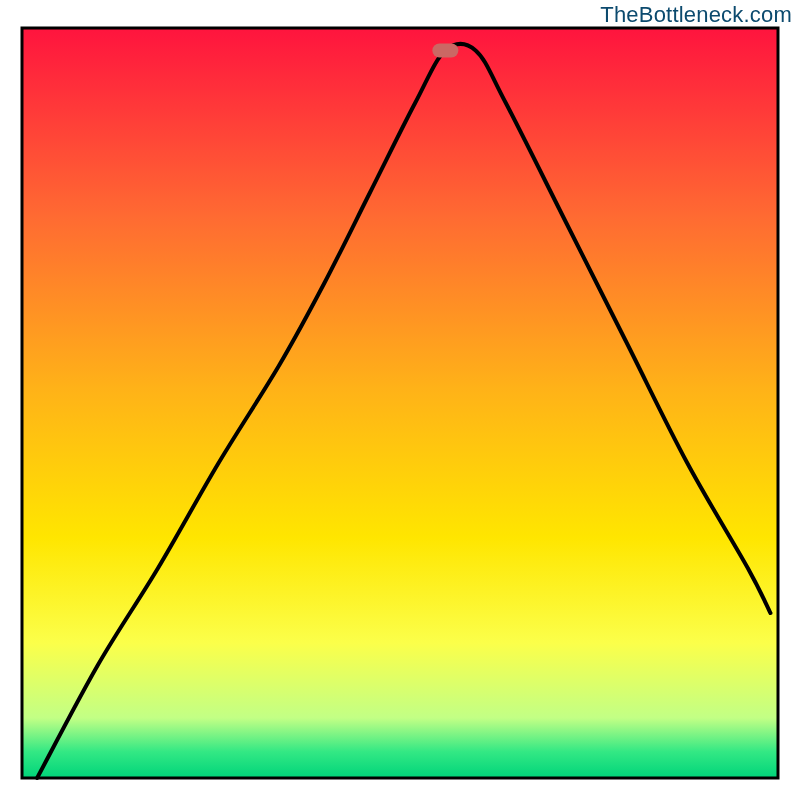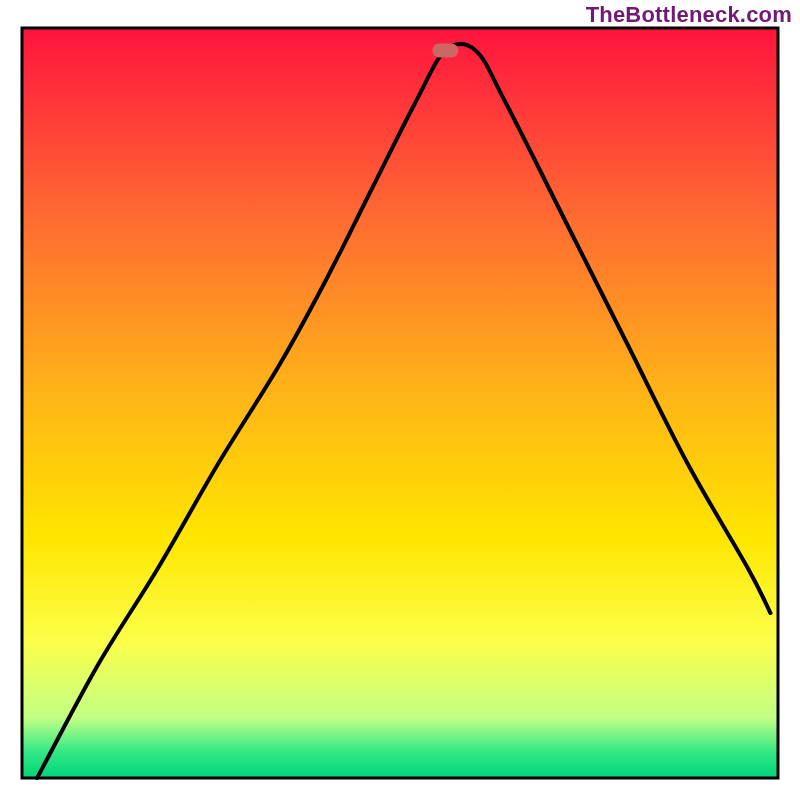--- a/index.html
+++ b/index.html
@@ -14,22 +14,22 @@
   .stage {
     position: relative;
     width: 800px;
     height: 800px;
   }
   .watermark {
     position: absolute;
     top: 2px;
     right: 8px;
     font-size: 22px;
-    font-weight: 700;
-    color: #701a75;
+    font-weight: 400;
+    color: #0c4a6e;
     letter-spacing: 0.2px;
     z-index: 10;
   }
   svg.plot {
     position: absolute;
     left: 0;
     top: 0;
     width: 800px;
     height: 800px;
   }

